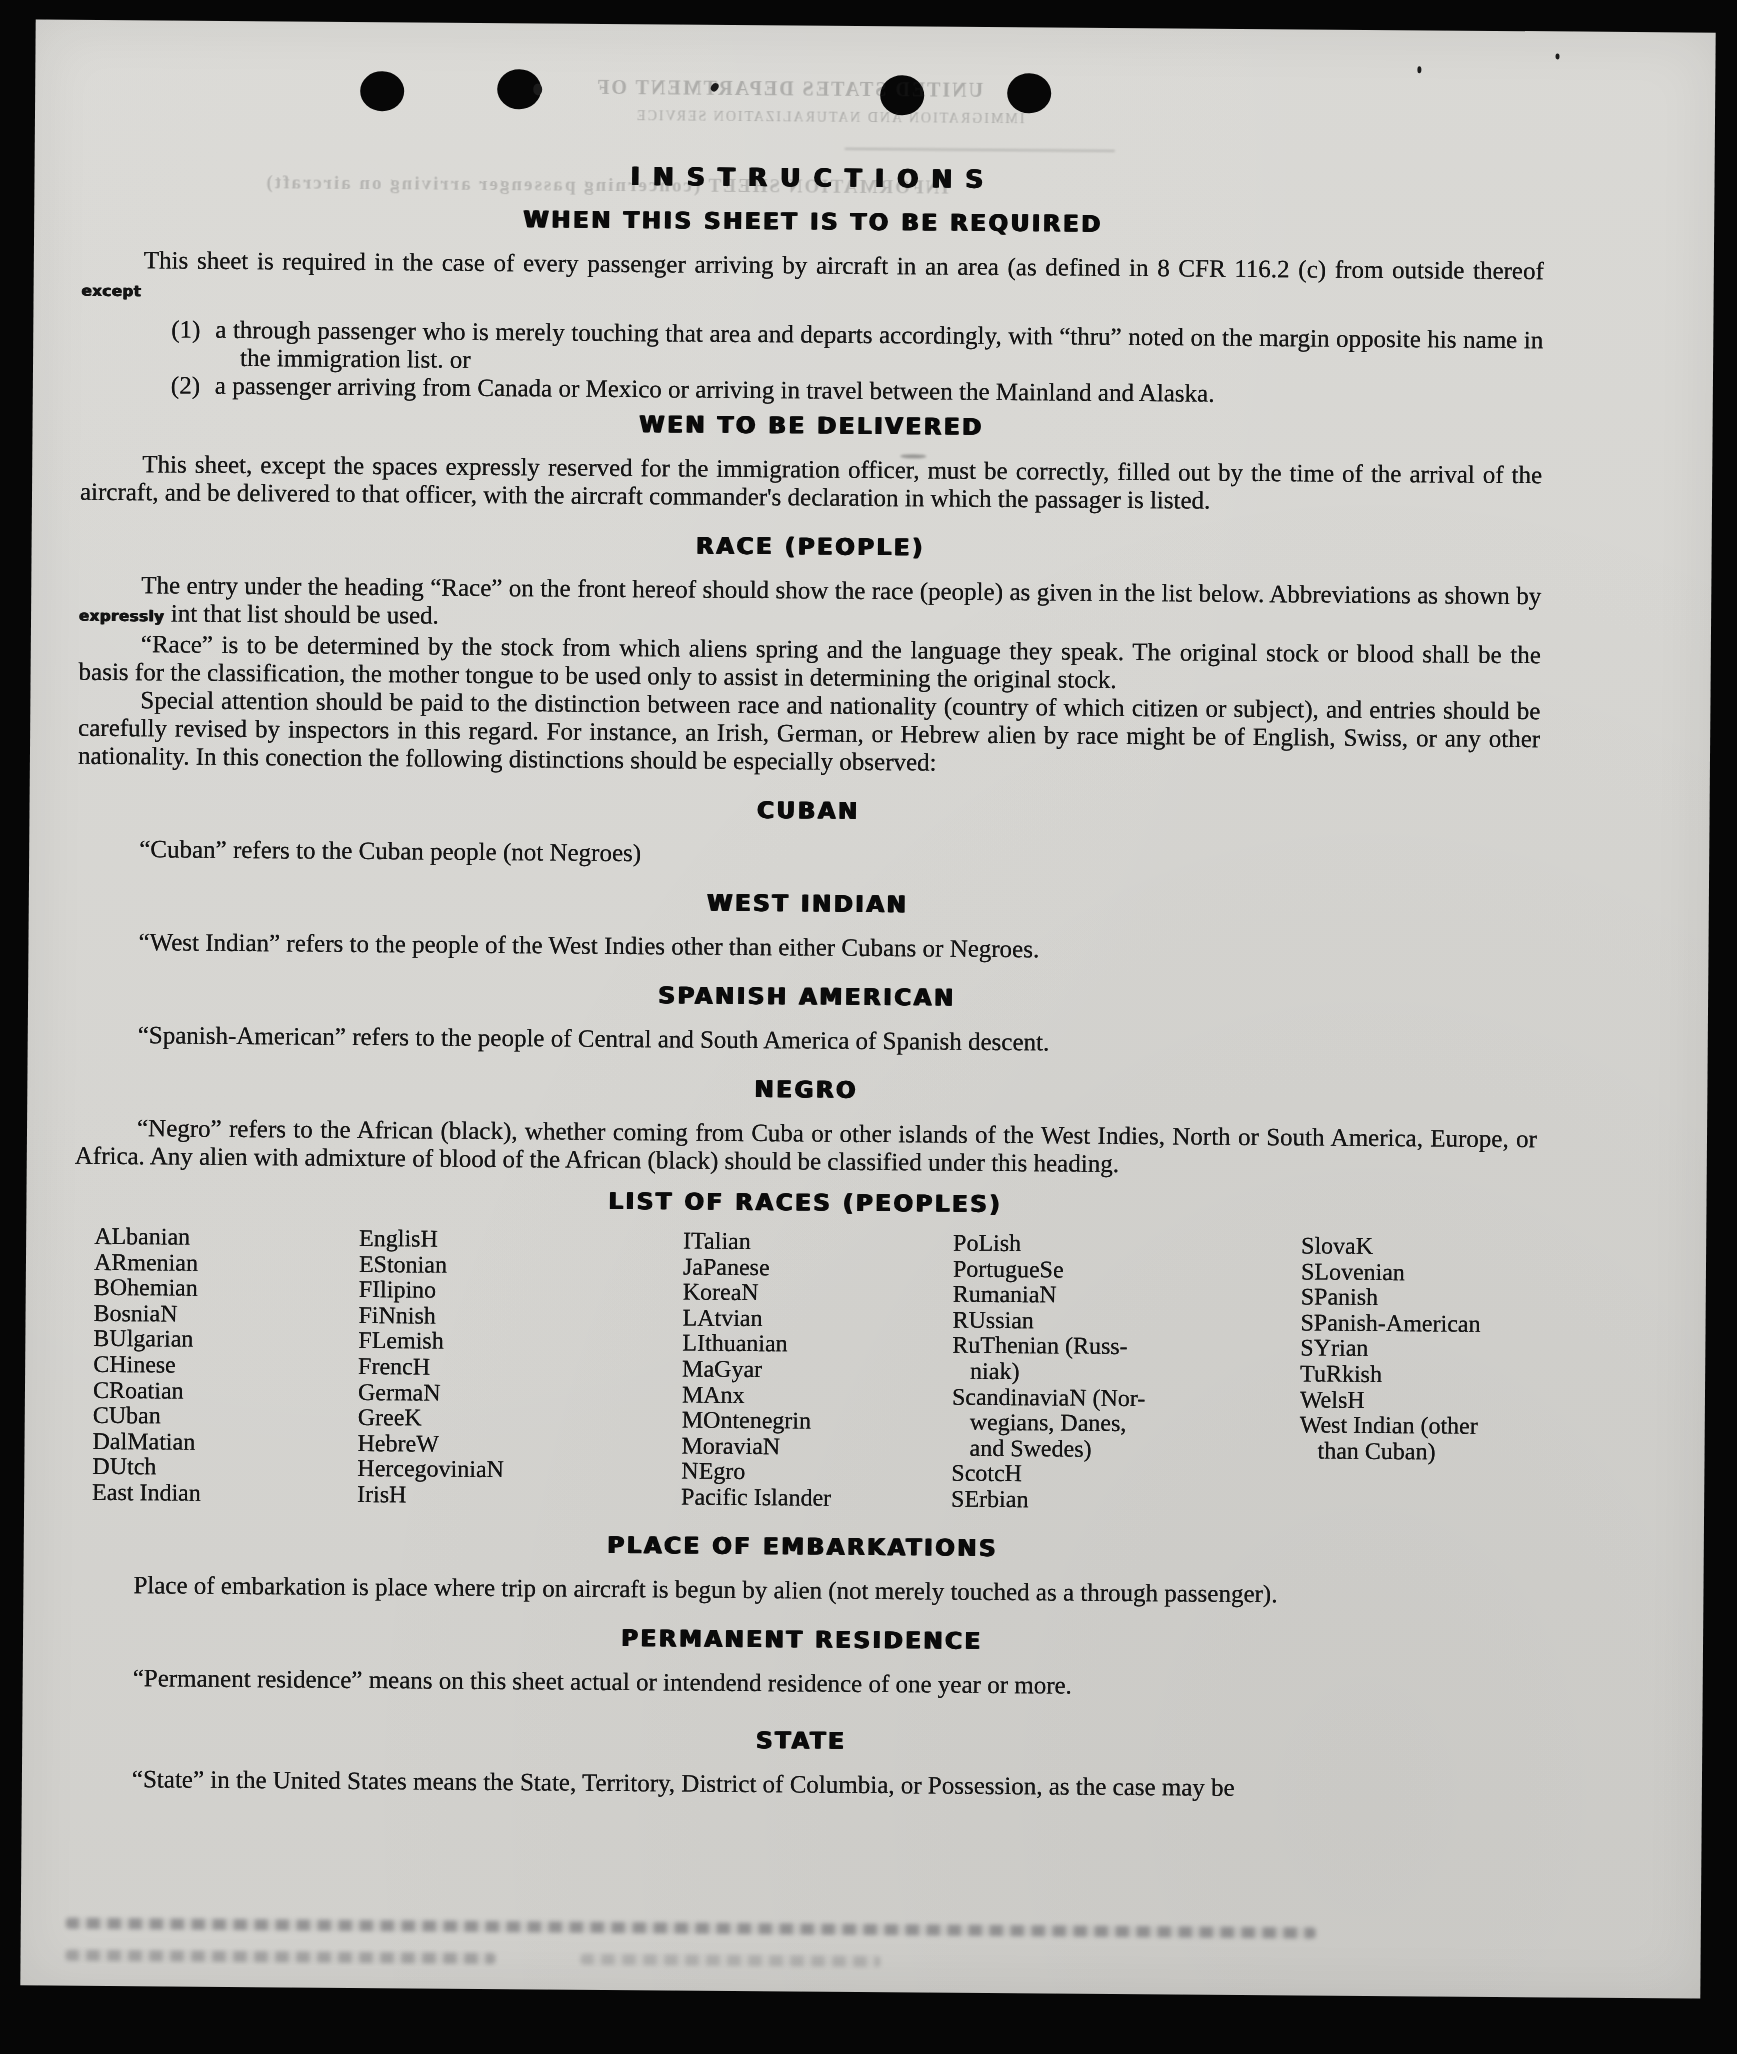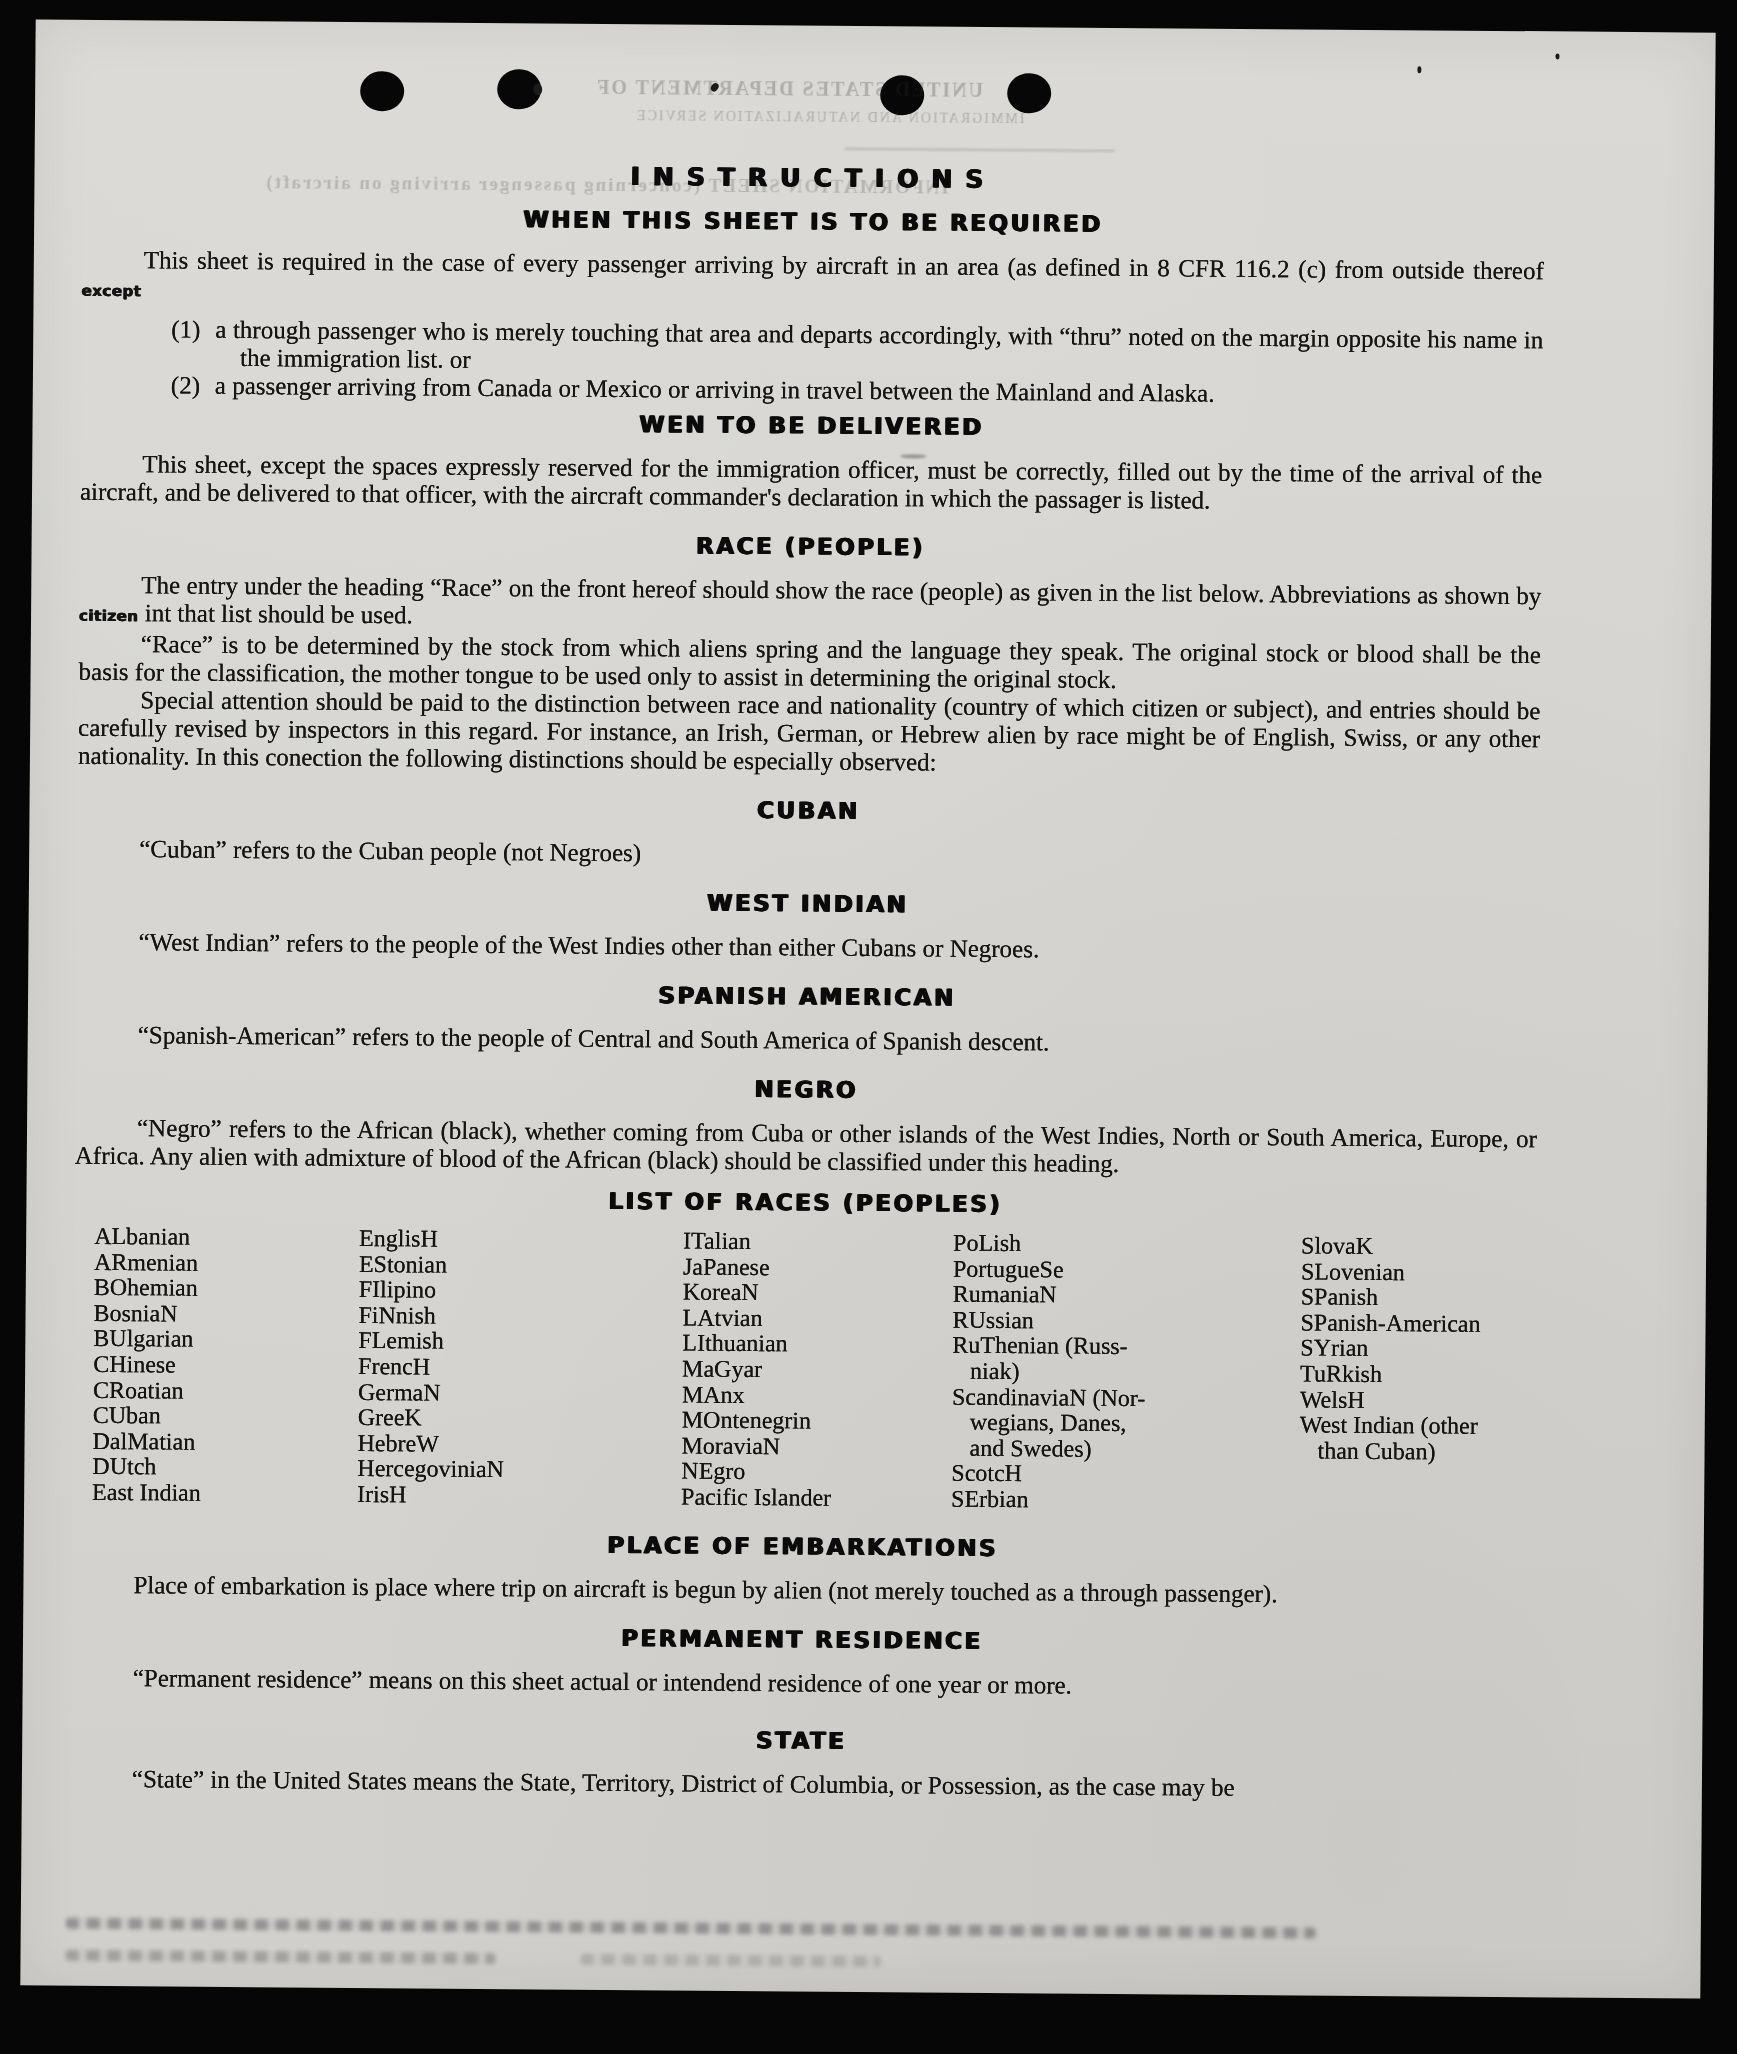--- a/index.html
+++ b/index.html
@@ -148,21 +148,21 @@
     <p class="body-p"><span>This sheet is required in the case of every passenger arriving by aircraft in an area (as defined in 8 CFR 116.2 (c) from outside thereof </span><span class="bf">except</span></p>
     <div class="num-list">
       <div class="num-item"><span class="marker">(1)</span><span>a through passenger who is merely touching that area and departs accordingly, with “thru” noted on the margin opposite his name in the immigration list. or</span></div>
       <div class="num-item"><span class="marker">(2)</span><span>a passenger arriving from Canada or Mexico or arriving in travel between the Mainland and Alaska.</span></div>
     </div>
 
     <h2 class="sec-h" style="margin-top:8px;">WEN TO BE DELIVERED</h2>
     <p class="body-p">This sheet, except the spaces expressly reserved for the immigration officer, must be correctly, filled out by the time of the arrival of the aircraft, and be delivered to that officer, with the aircraft commander's declaration in which the passager is listed.</p>
 
     <h2 class="sec-h">RACE (PEOPLE)</h2>
-    <p class="body-p" style="margin-bottom:0;"><span>The entry under the heading “Race” on the front hereof should show the race (people) as given in the list below. Abbreviations as shown by </span><span class="bf">citizen</span><span> int that list should be used.</span></p>
+    <p class="body-p" style="margin-bottom:0;"><span>The entry under the heading “Race” on the front hereof should show the race (people) as given in the list below. Abbreviations as shown by </span><span class="bf">expressly</span><span> int that list should be used.</span></p>
     <p class="body-p" style="margin-bottom:0;">“Race” is to be determined by the stock from which aliens spring and the language they speak. The original stock or blood shall be the basis for the classification, the mother tongue to be used only to assist in determining the original stock.</p>
     <p class="body-p">Special attention should be paid to the distinction between race and nationality (country of which citizen or subject), and entries should be carefully revised by inspectors in this regard. For instance, an Irish, German, or Hebrew alien by race might be of English, Swiss, or any other nationality. In this conection the following distinctions should be especially observed:</p>
 
     <h2 class="sec-h">CUBAN</h2>
     <p class="body-p" style="margin-bottom:14px;">“Cuban” refers to the Cuban people (not Negroes)</p>
 
     <h2 class="sec-h">WEST INDIAN</h2>
     <p class="body-p" style="margin-bottom:14px;">“West Indian” refers to the people of the West Indies other than either Cubans or Negroes.</p>
 
     <h2 class="sec-h">SPANISH AMERICAN</h2>

